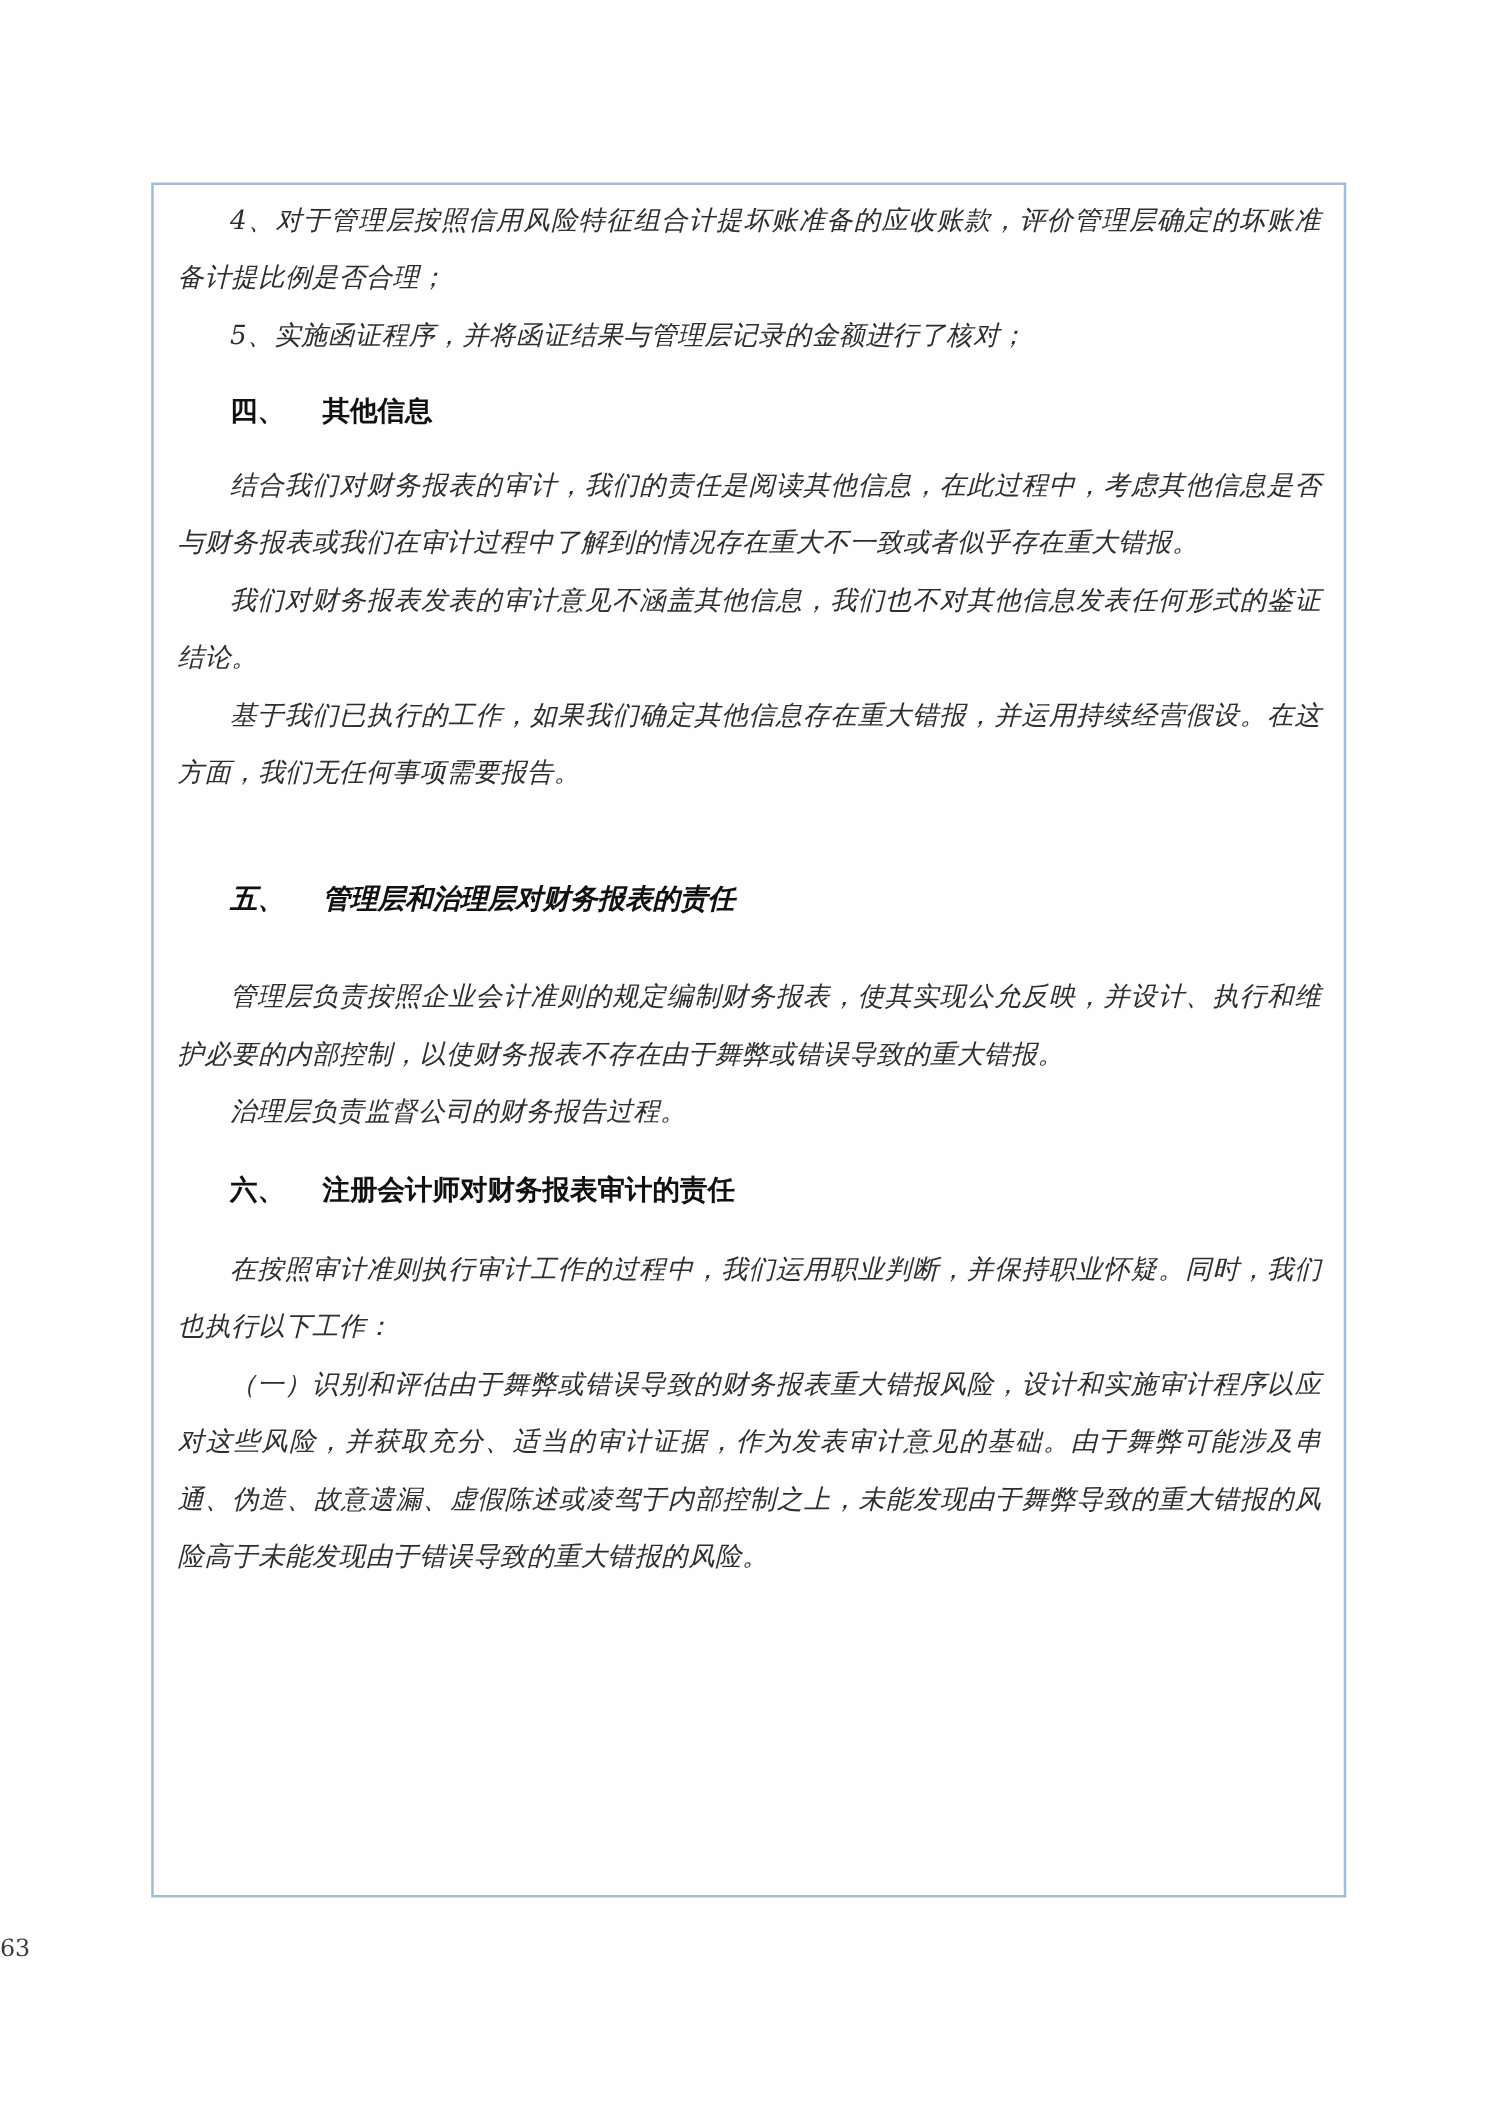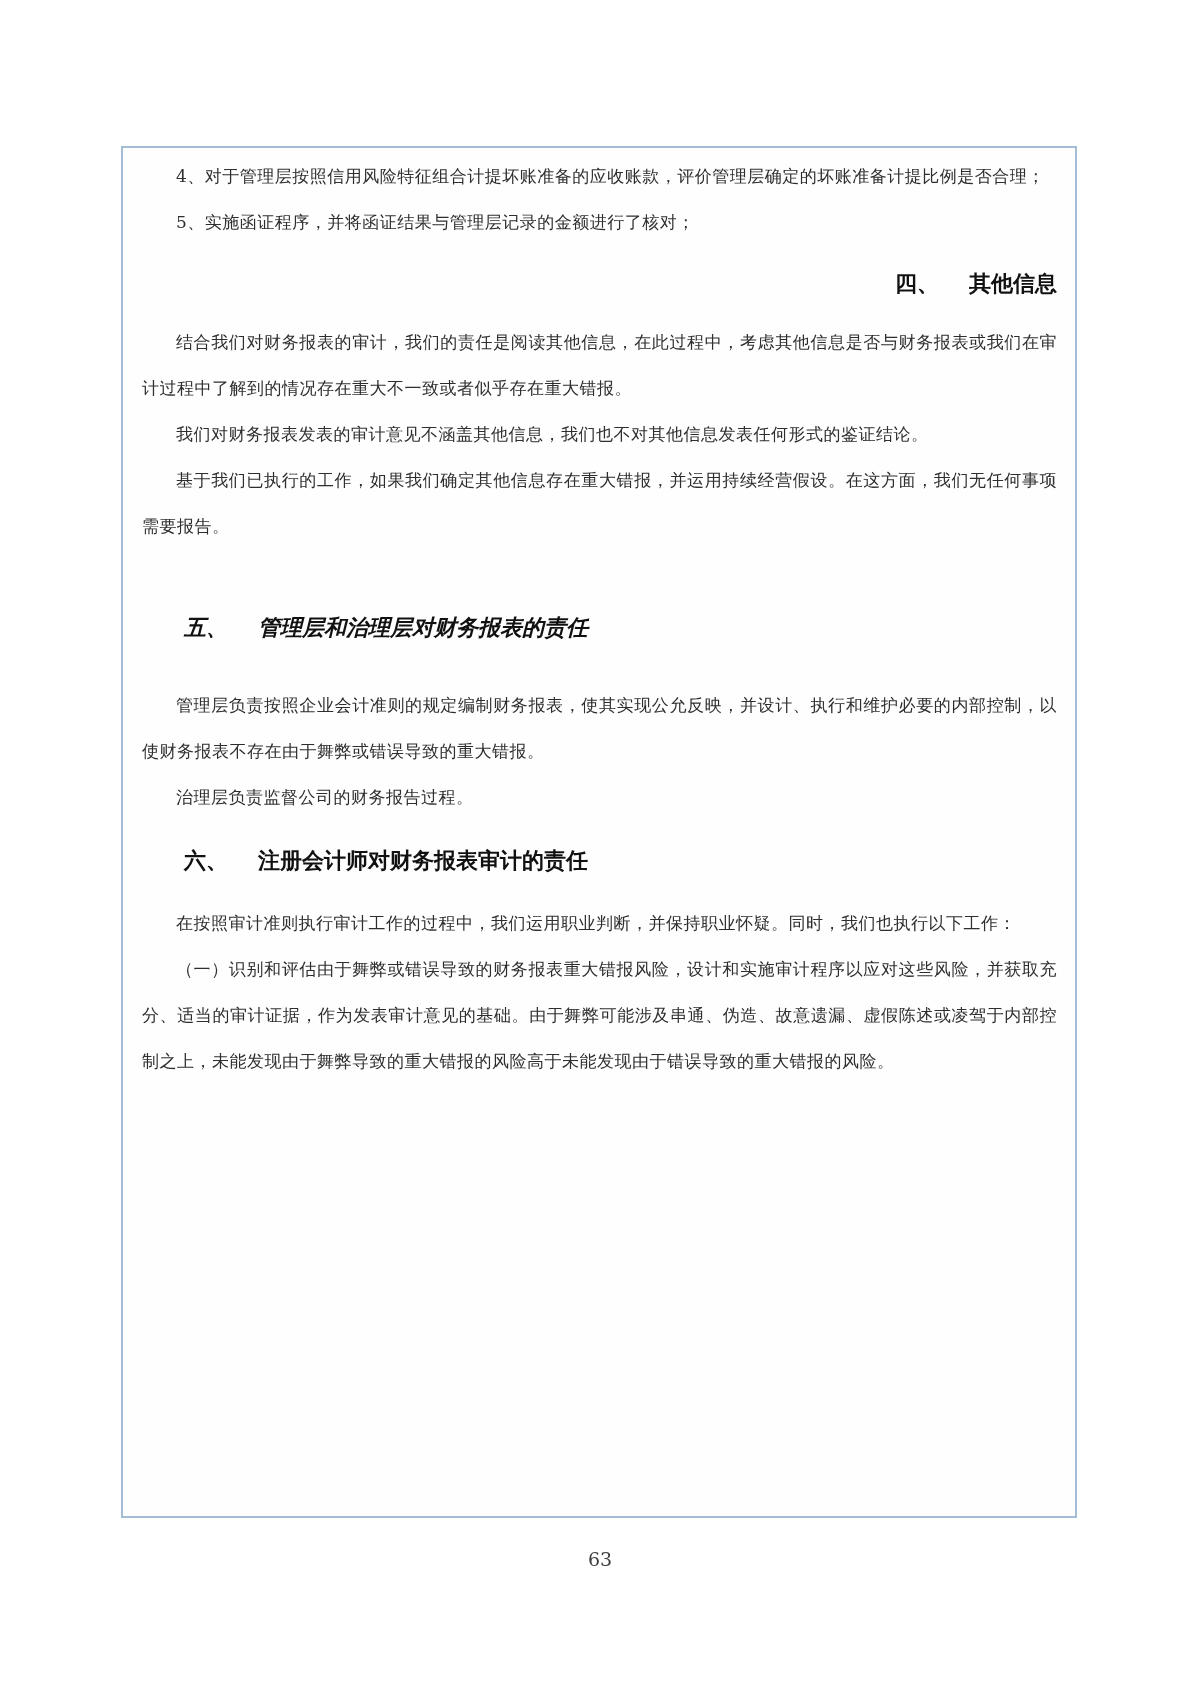--- a/index.html
+++ b/index.html
@@ -22,48 +22,49 @@
     width: 956px;
     height: 1372px;
     box-sizing: border-box;
     border: 2px solid #a3bdd6;
     background: #fefefe;
     padding: 5px 18px 10px 19px;
     overflow: hidden;
   }
   .para {
     margin: 0;
-    font-size: 17px;
+    font-size: 21px;
     line-height: 46px;
     color: #2e2e2e;
     text-align: justify;
     text-indent: 2em;
     letter-spacing: 0.5px;
+    font-style: italic;
   }
   .heading {
     font-family: "DejaVu Sans", "Liberation Sans", sans-serif;
     font-weight: bold;
     font-size: 22px;
     line-height: 34px;
     color: #111111;
     padding-left: 42px;
   }
   .heading .hnum {
     display: inline-block;
     margin-right: 30px;
   }
-  .heading.h-four { margin: 22px 0 18px 0; text-align: right; }
+  .heading.h-four { margin: 22px 0 18px 0; }
   .heading.h-five { margin: 62px 0 37px 0; font-style: italic; }
   .heading.h-six  { margin: 24px 0 22px 0; }
   .page-number {
     position: absolute;
     left: 0;
     top: 1548px;
     width: 100%;
-    text-align: center;
+    text-align: left;
     font-size: 19px;
     color: #3c3c3c;
     font-family: "DejaVu Serif", "Liberation Serif", serif;
   }
 </style>
 </head>
 <body>
 
 <div class="page">
 

